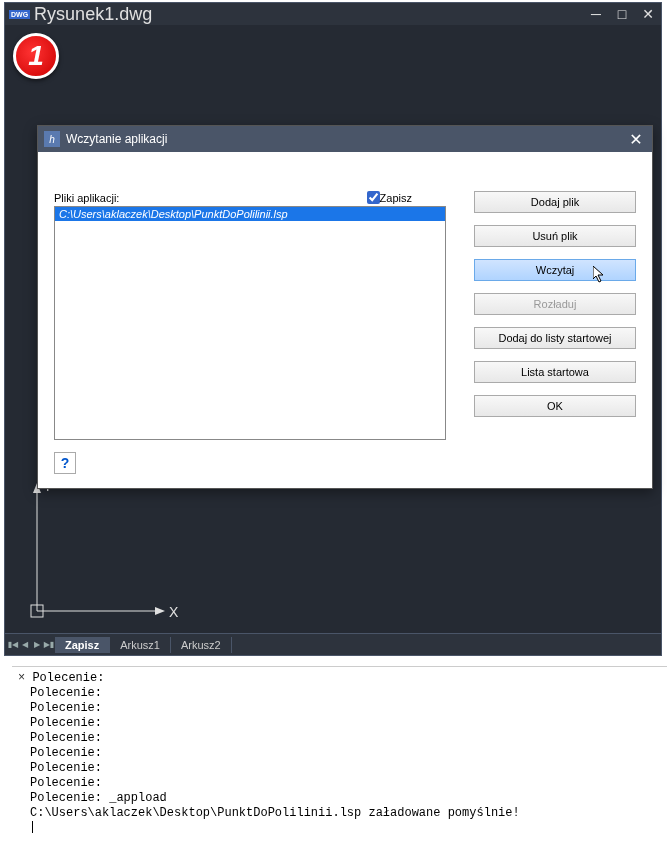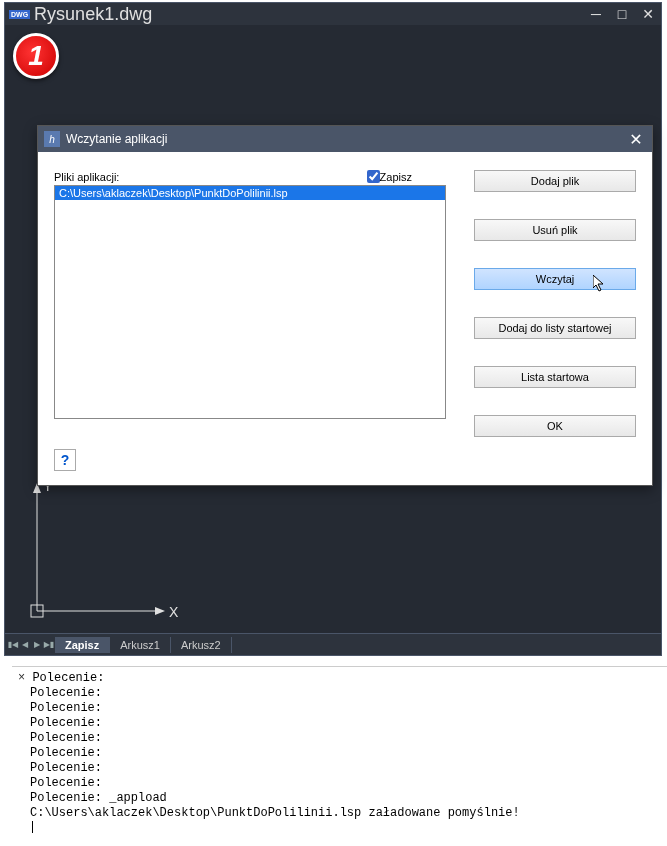--- a/index.html
+++ b/index.html
@@ -18,32 +18,32 @@
 .tabs-bar { position: absolute; bottom: 0; left: 0; right: 0; height: 22px; background: #2d333d; display: flex; align-items: center; border-top: 1px solid #4a5568; }
 .nav-arrows { display: flex; margin-left: 2px; }
 .nav-arrow { width: 12px; height: 14px; display: flex; align-items: center; justify-content: center; color: #9aa; font-size: 8px; cursor: pointer; }
 .tab { padding: 2px 10px; color: #ccc; font-size: 11px; border-right: 1px solid #4a5568; cursor: pointer; }
 .tab.active { background: #4a5568; color: #fff; font-weight: bold; }
 .dialog { position: absolute; top: 100px; left: 32px; width: 616px; background: #fff; border: 1px solid #555; box-shadow: 0 4px 12px rgba(0,0,0,0.4); }
 .dialog-titlebar { height: 26px; background: #4a5568; color: #fff; display: flex; align-items: center; padding: 0 6px; }
 .dialog-icon { width: 16px; height: 16px; background: #5a7ab0; display: flex; align-items: center; justify-content: center; margin-right: 6px; color: #fff; font-size: 10px; font-style: italic; }
 .dialog-title { flex: 1; font-size: 12px; }
 .dialog-close { width: 20px; height: 20px; display: flex; align-items: center; justify-content: center; color: #fff; font-size: 16px; cursor: pointer; }
-.dialog-body { padding: 18px 16px 14px 16px; display: flex; flex-direction: column; }
+.dialog-body { padding: 18px 16px 14px 16px; display: flex; flex-direction: column; margin-top: 21px; }
 .dialog-row { display: flex; align-items: flex-start; gap: 12px; }
 .file-panel { flex: 1; }
 .label-row { display: flex; align-items: center; margin-bottom: 2px; }
 .file-label { font-size: 11px; color: #000; }
 .checkbox-wrap { margin-left: auto; margin-right: 50px; display: flex; align-items: center; gap: 0; }
 .checkbox-wrap input { accent-color: #3366cc; }
 .checkbox-label { font-size: 11px; }
 .file-list { width: 392px; height: 234px; border: 1px solid #888; background: #fff; overflow: hidden; }
 .file-item { padding: 1px 4px; font-size: 11px; }
-.file-item.selected { background: #1b76e8; color: #fff; }
-.btn-panel { width: 162px; display: flex; flex-direction: column; gap: 27px; }
+.file-item.selected { background: #1b76e8; color: #fff; font-style: italic; }
+.btn-panel { width: 162px; display: flex; flex-direction: column; gap: 12px; }
 .dlg-btn { height: 22px; border: 1px solid #aaa; background: linear-gradient(#f8f8f8, #e8e8e8); font-size: 11px; cursor: pointer; text-align: center; line-height: 20px; }
 .dlg-btn.highlighted { background: linear-gradient(#d0e4ff, #b0d4ff); border: 1px solid #6aa9e9; position: relative; text-align: center; }
 .dlg-btn.disabled { color: #999; cursor: default; }
 .cursor-arrow { position: absolute; right: 28px; top: 6px; pointer-events: none; }
 .help-btn { margin-top: 12px; width: 22px; height: 22px; border: 1px solid #aaa; background: #fff; color: #0055cc; font-size: 14px; font-weight: bold; display: flex; align-items: center; justify-content: center; cursor: pointer; }
 .console { position: absolute; top: 666px; left: 12px; width: 662px; height: 176px; background: #fff; font-family: Consolas, 'Courier New', monospace; font-size: 12px; line-height: 15px; padding: 4px 6px; border-top: 1px solid #ccc; }
 .console .line-x { white-space: pre; }
 .console .line-x::before { content: '× '; color: #333; }
 .console .line { white-space: pre; padding-left: 12px; }
 .console .caret-line { padding-left: 0; }
@@ -100,20 +100,21 @@
           </div>
           <div class="btn-panel">
             <div class="dlg-btn">Dodaj plik</div>
             <div class="dlg-btn">Usuń plik</div>
             <div class="dlg-btn highlighted">
               <span>Wczytaj</span>
               <svg class="cursor-arrow" width="14" height="18">
                 <polygon points="0,0 0,13 3,10 6,16 8,15 5,9 10,9" fill="#fff" stroke="#000" stroke-width="1"></polygon>
               </svg>
             </div>
+            <div class="dlg-btn disabled">Rozładuj</div>
             <div class="dlg-btn">Dodaj do listy startowej</div>
             <div class="dlg-btn">Lista startowa</div>
             <div class="dlg-btn">OK</div>
           </div>
         </div>
         <div class="help-btn">?</div>
       </div>
     </div>
 
   </div>

